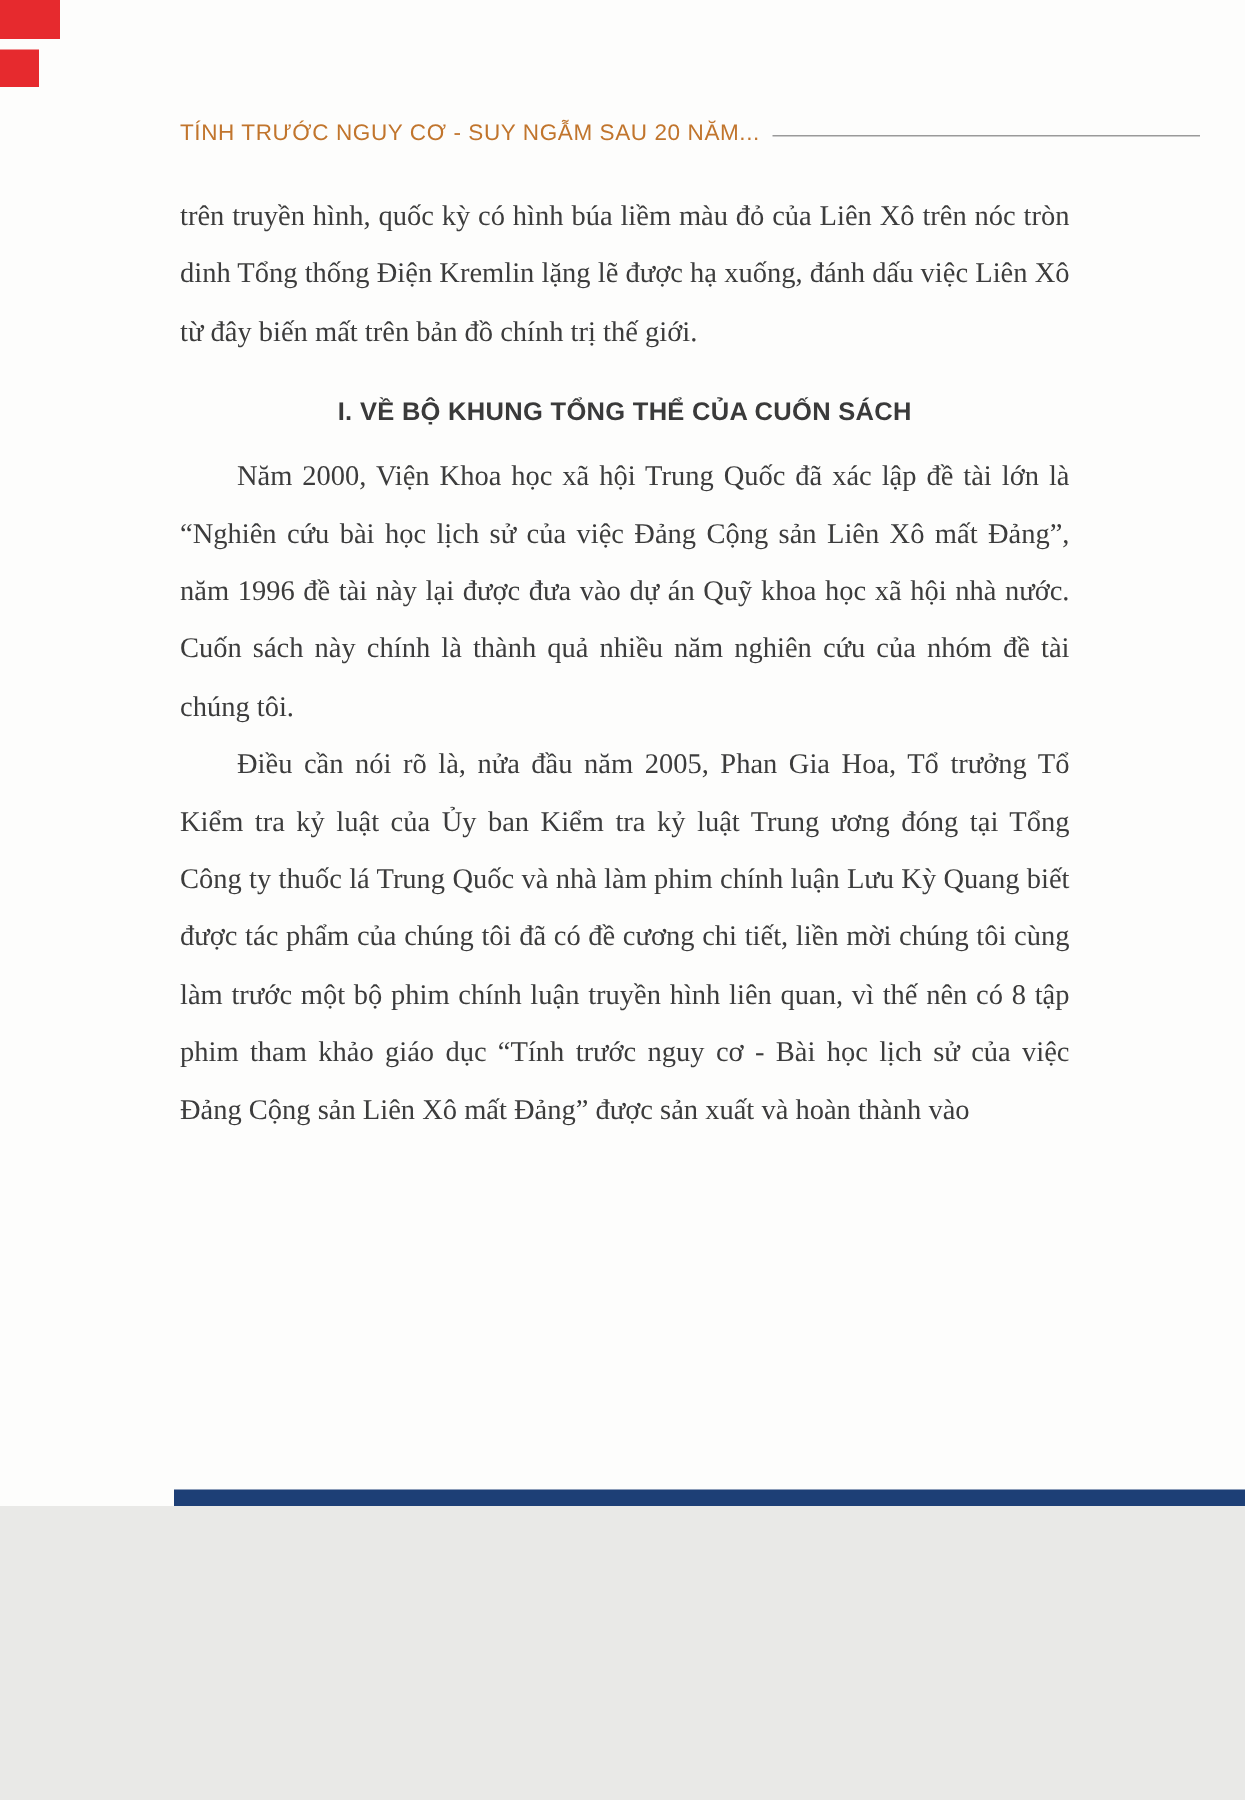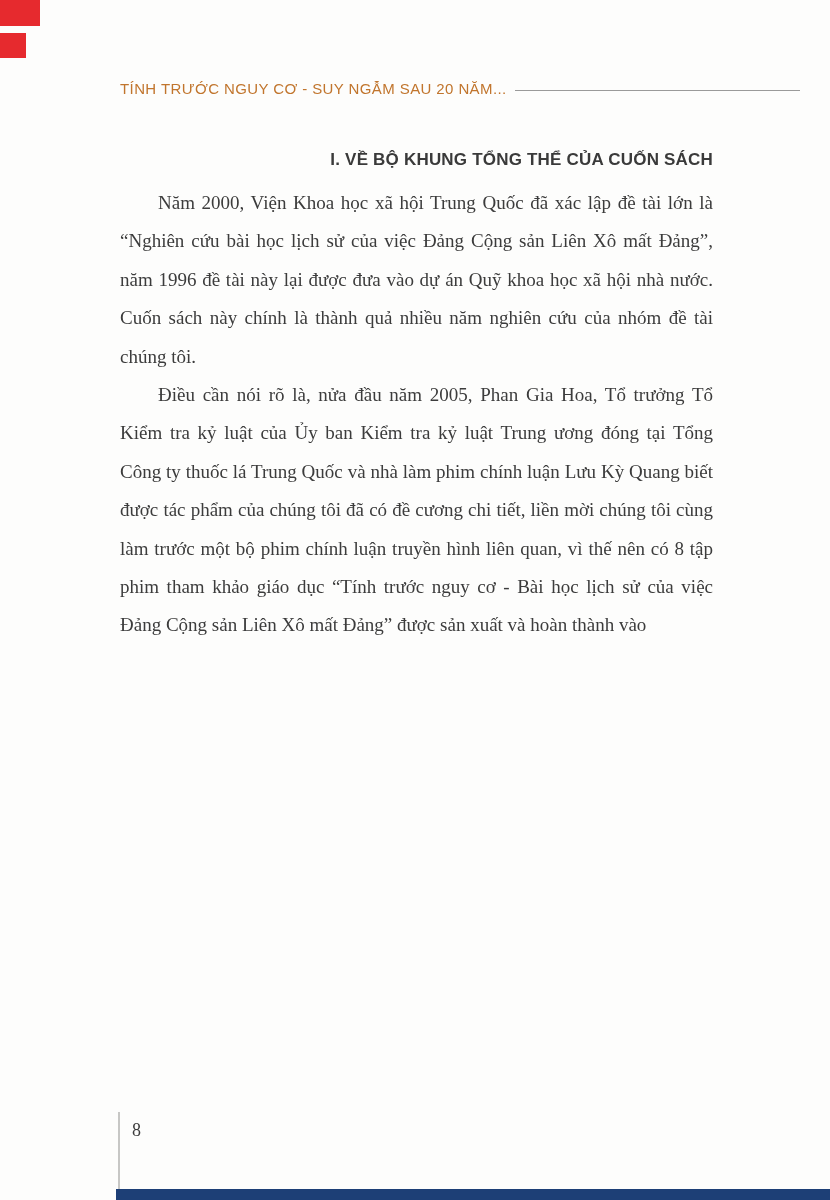--- a/index.html
+++ b/index.html
@@ -3,21 +3,21 @@
 <meta charset="utf-8">
 <style>
   html, body {
     margin: 0;
     padding: 0;
     background: #e9e9e7;
   }
   .page {
     position: relative;
     width: 830px;
-    height: 1200px;
+    height: 1004px;
     margin: 0 auto;
     background: #fdfdfc;
     overflow: hidden;
     font-family: "Liberation Serif", serif;
   }
 
   
   .corner-sq {
     position: absolute;
     left: 0;
@@ -67,21 +67,21 @@
   }
   .para.no-indent { text-indent: 0; }
 
   .section-heading {
     margin: 20px 0 10px 0;
     font-family: "Liberation Sans", sans-serif;
     font-size: 17px;
     font-weight: bold;
     letter-spacing: 0.2px;
     color: #3a3a3a;
-    text-align: right;
+    text-align: center;
     text-indent: 0;
     line-height: 28px;
   }
 
   
   .footer-rule {
     position: absolute;
     left: 118px;
     top: 1112px;
     width: 2px;
@@ -111,20 +111,21 @@
 
   <div class="corner-sq sq1"></div>
   <div class="corner-sq sq2"></div>
 
   <header class="running-header">
     <span class="running-title">TÍNH TRƯỚC NGUY CƠ - SUY NGẪM SAU 20 NĂM...</span>
     <span class="header-rule"></span>
   </header>
 
   <main class="body-text">
+    <p class="para no-indent">trên truyền hình, quốc kỳ có hình búa liềm màu đỏ của Liên Xô trên nóc tròn dinh Tổng thống Điện Kremlin lặng lẽ được hạ xuống, đánh dấu việc Liên Xô từ đây biến mất trên bản đồ chính trị thế giới.</p>
     <h2 class="section-heading">I. VỀ BỘ KHUNG TỔNG THỂ CỦA CUỐN SÁCH</h2>
     <p class="para">Năm 2000, Viện Khoa học xã hội Trung Quốc đã xác lập đề tài lớn là “Nghiên cứu bài học lịch sử của việc Đảng Cộng sản Liên Xô mất Đảng”, năm 1996 đề tài này lại được đưa vào dự án Quỹ khoa học xã hội nhà nước. Cuốn sách này chính là thành quả nhiều năm nghiên cứu của nhóm đề tài chúng tôi.</p>
     <p class="para">Điều cần nói rõ là, nửa đầu năm 2005, Phan Gia Hoa, Tổ trưởng Tổ Kiểm tra kỷ luật của Ủy ban Kiểm tra kỷ luật Trung ương đóng tại Tổng Công ty thuốc lá Trung Quốc và nhà làm phim chính luận Lưu Kỳ Quang biết được tác phẩm của chúng tôi đã có đề cương chi tiết, liền mời chúng tôi cùng làm trước một bộ phim chính luận truyền hình liên quan, vì thế nên có 8 tập phim tham khảo giáo dục “Tính trước nguy cơ - Bài học lịch sử của việc Đảng Cộng sản Liên Xô mất Đảng” được sản xuất và hoàn thành vào</p>
   </main>
 
   <footer>
     <div class="footer-rule"></div>
     <div class="page-number">8</div>
     <div class="footer-bar"></div>
   </footer>

